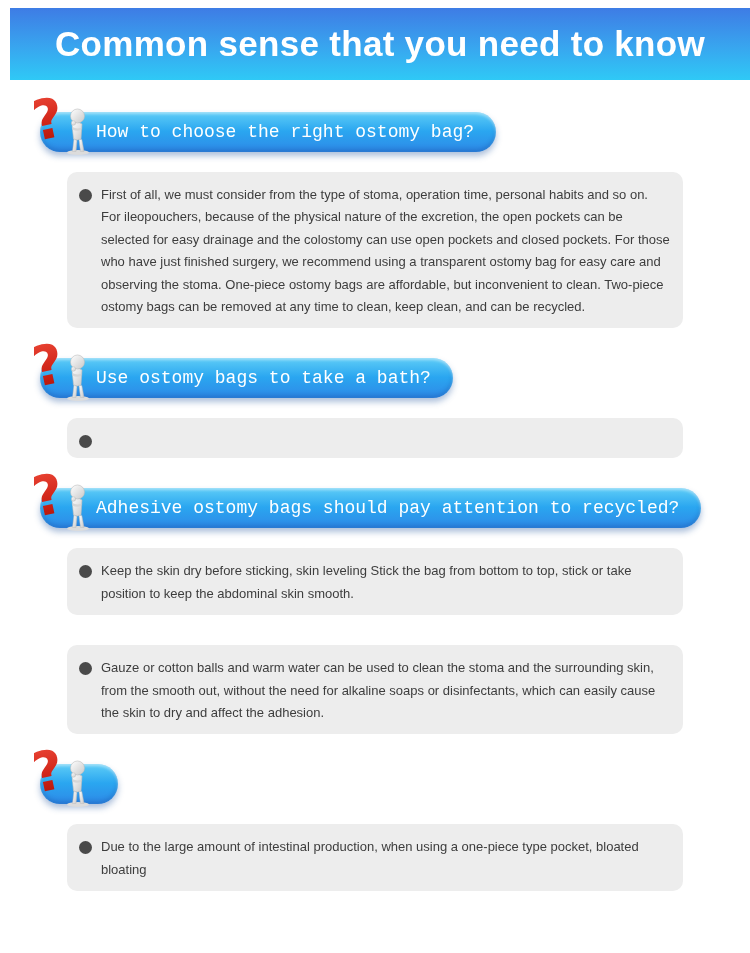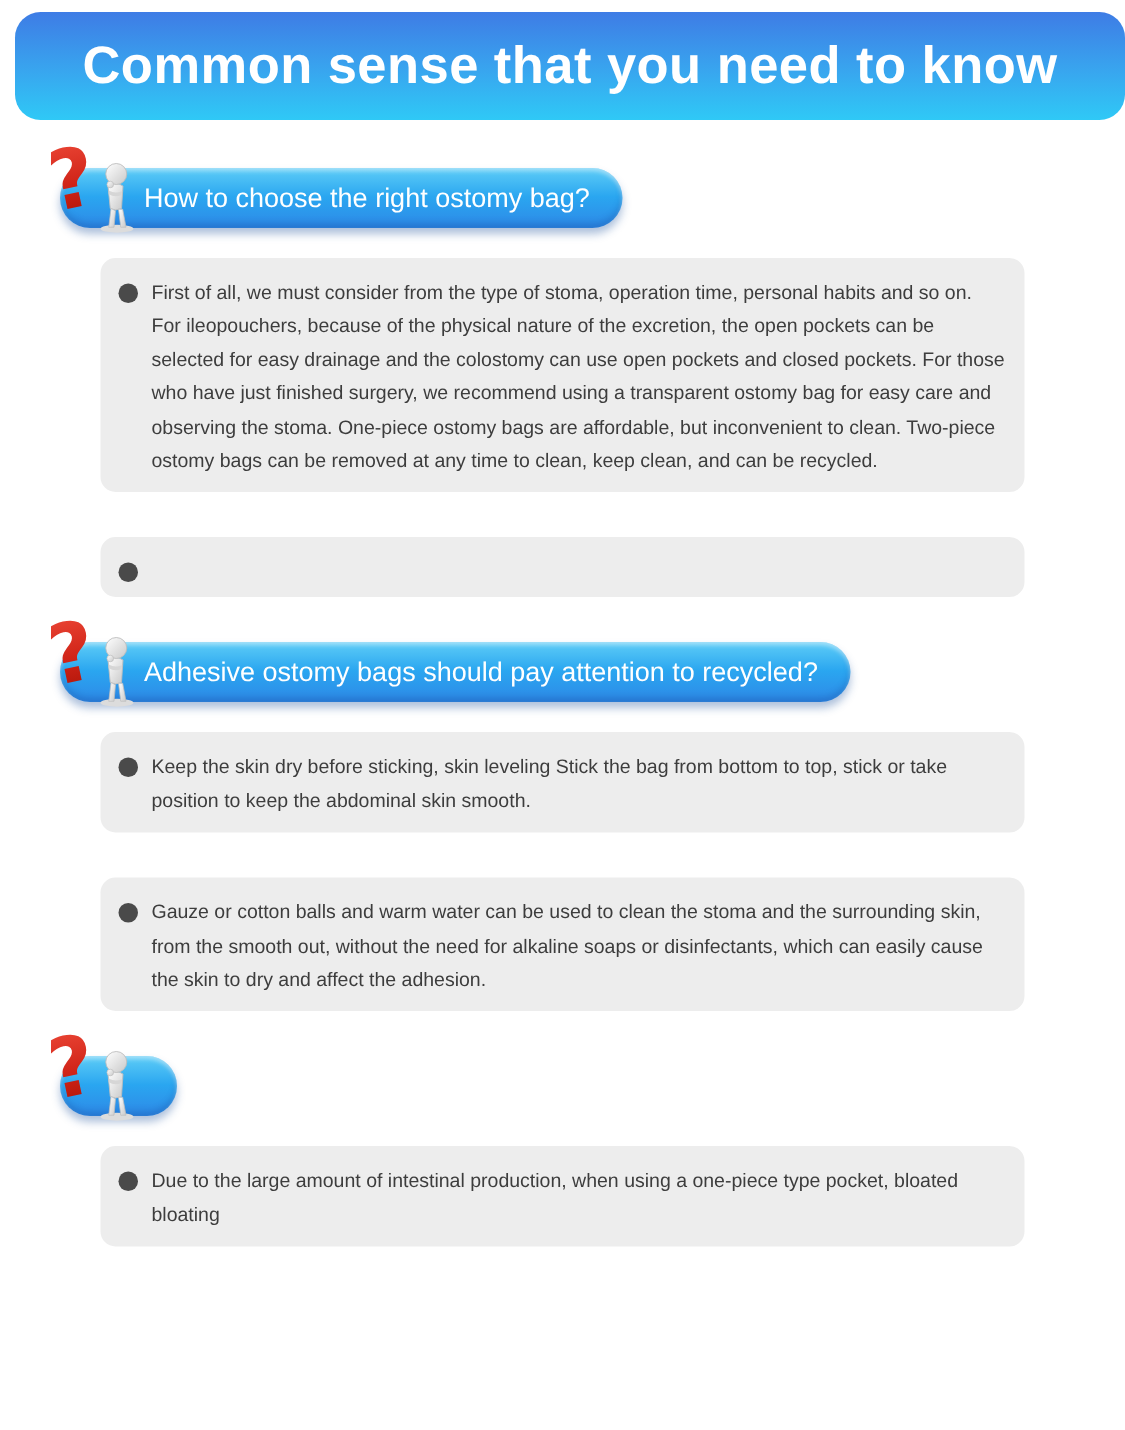--- a/index.html
+++ b/index.html
@@ -7,32 +7,32 @@
     width: 750px; height: 953px;
     overflow: hidden;
     background: #ffffff;
     font-family: "Liberation Sans", sans-serif;
     position: relative;
   }
   .header {
     margin: 8px 0 0 10px;
     width: 740px; height: 72px;
     background: linear-gradient(180deg, #3e7ce5 0%, #38a6ef 55%, #2fc9f6 100%);
-    display: flex; align-items: center; justify-content: center; border-radius: 17px;
+    display: flex; align-items: center; justify-content: center;
   }
   .header-title {
     color: #ffffff;
     font-size: 35px;
     font-weight: bold;
     letter-spacing: 0.3px;
     white-space: nowrap;
   }
   .section { margin-left: 40px; }
   .section.first .q-row { margin-top: 32px; }
-  .q-row { position: relative; height: 40px; }
+  .q-row { position: relative; height: 40px; font-family: Liberation Mono, monospace; }
   .q-pill {
     display: inline-block;
     position: relative;
     height: 40px; line-height: 40px;
     border-radius: 21px;
     padding: 0 22px 0 56px;
     background: linear-gradient(180deg, #5ecdf7 0%, #2aa6f0 48%, #2e89e7 100%);
     box-shadow: 0 4px 6px rgba(40, 90, 160, 0.38),
                 inset 0 2px 3px rgba(255, 255, 255, 0.45),
                 inset 0 -3px 4px rgba(10, 60, 140, 0.25);
@@ -111,20 +111,28 @@
       <span>How to choose the right ostomy bag?</span>
     </span>
   </div>
   <div class="a-box">
     <span class="bullet"></span>
     <div class="a-text">First of all, we must consider from the type of stoma, operation time, personal habits and so on. For ileopouchers, because of the physical nature of the excretion, the open pockets can be selected for easy drainage and the colostomy can use open pockets and closed pockets. For those who have just finished surgery, we recommend using a transparent ostomy bag for easy care and observing the stoma. One-piece ostomy bags are affordable, but inconvenient to clean. Two-piece ostomy bags can be removed at any time to clean, keep clean, and can be recycled.</div>
   </div>
 </div>
 
 <div class="section">
+  <div class="q-row">
+    <span class="q-pill">
+      <svg class="q-icon" viewBox="0 0 60 68">
+          <use href="#q-figure"></use>
+        </svg>
+      <span>Use ostomy bags to take a bath?</span>
+    </span>
+  </div>
   <div class="a-box">
     <span class="bullet"></span>
   </div>
 </div>
 
 <div class="section">
   <div class="q-row">
     <span class="q-pill">
       <svg class="q-icon" viewBox="0 0 60 68">
           <use href="#q-figure"></use>

